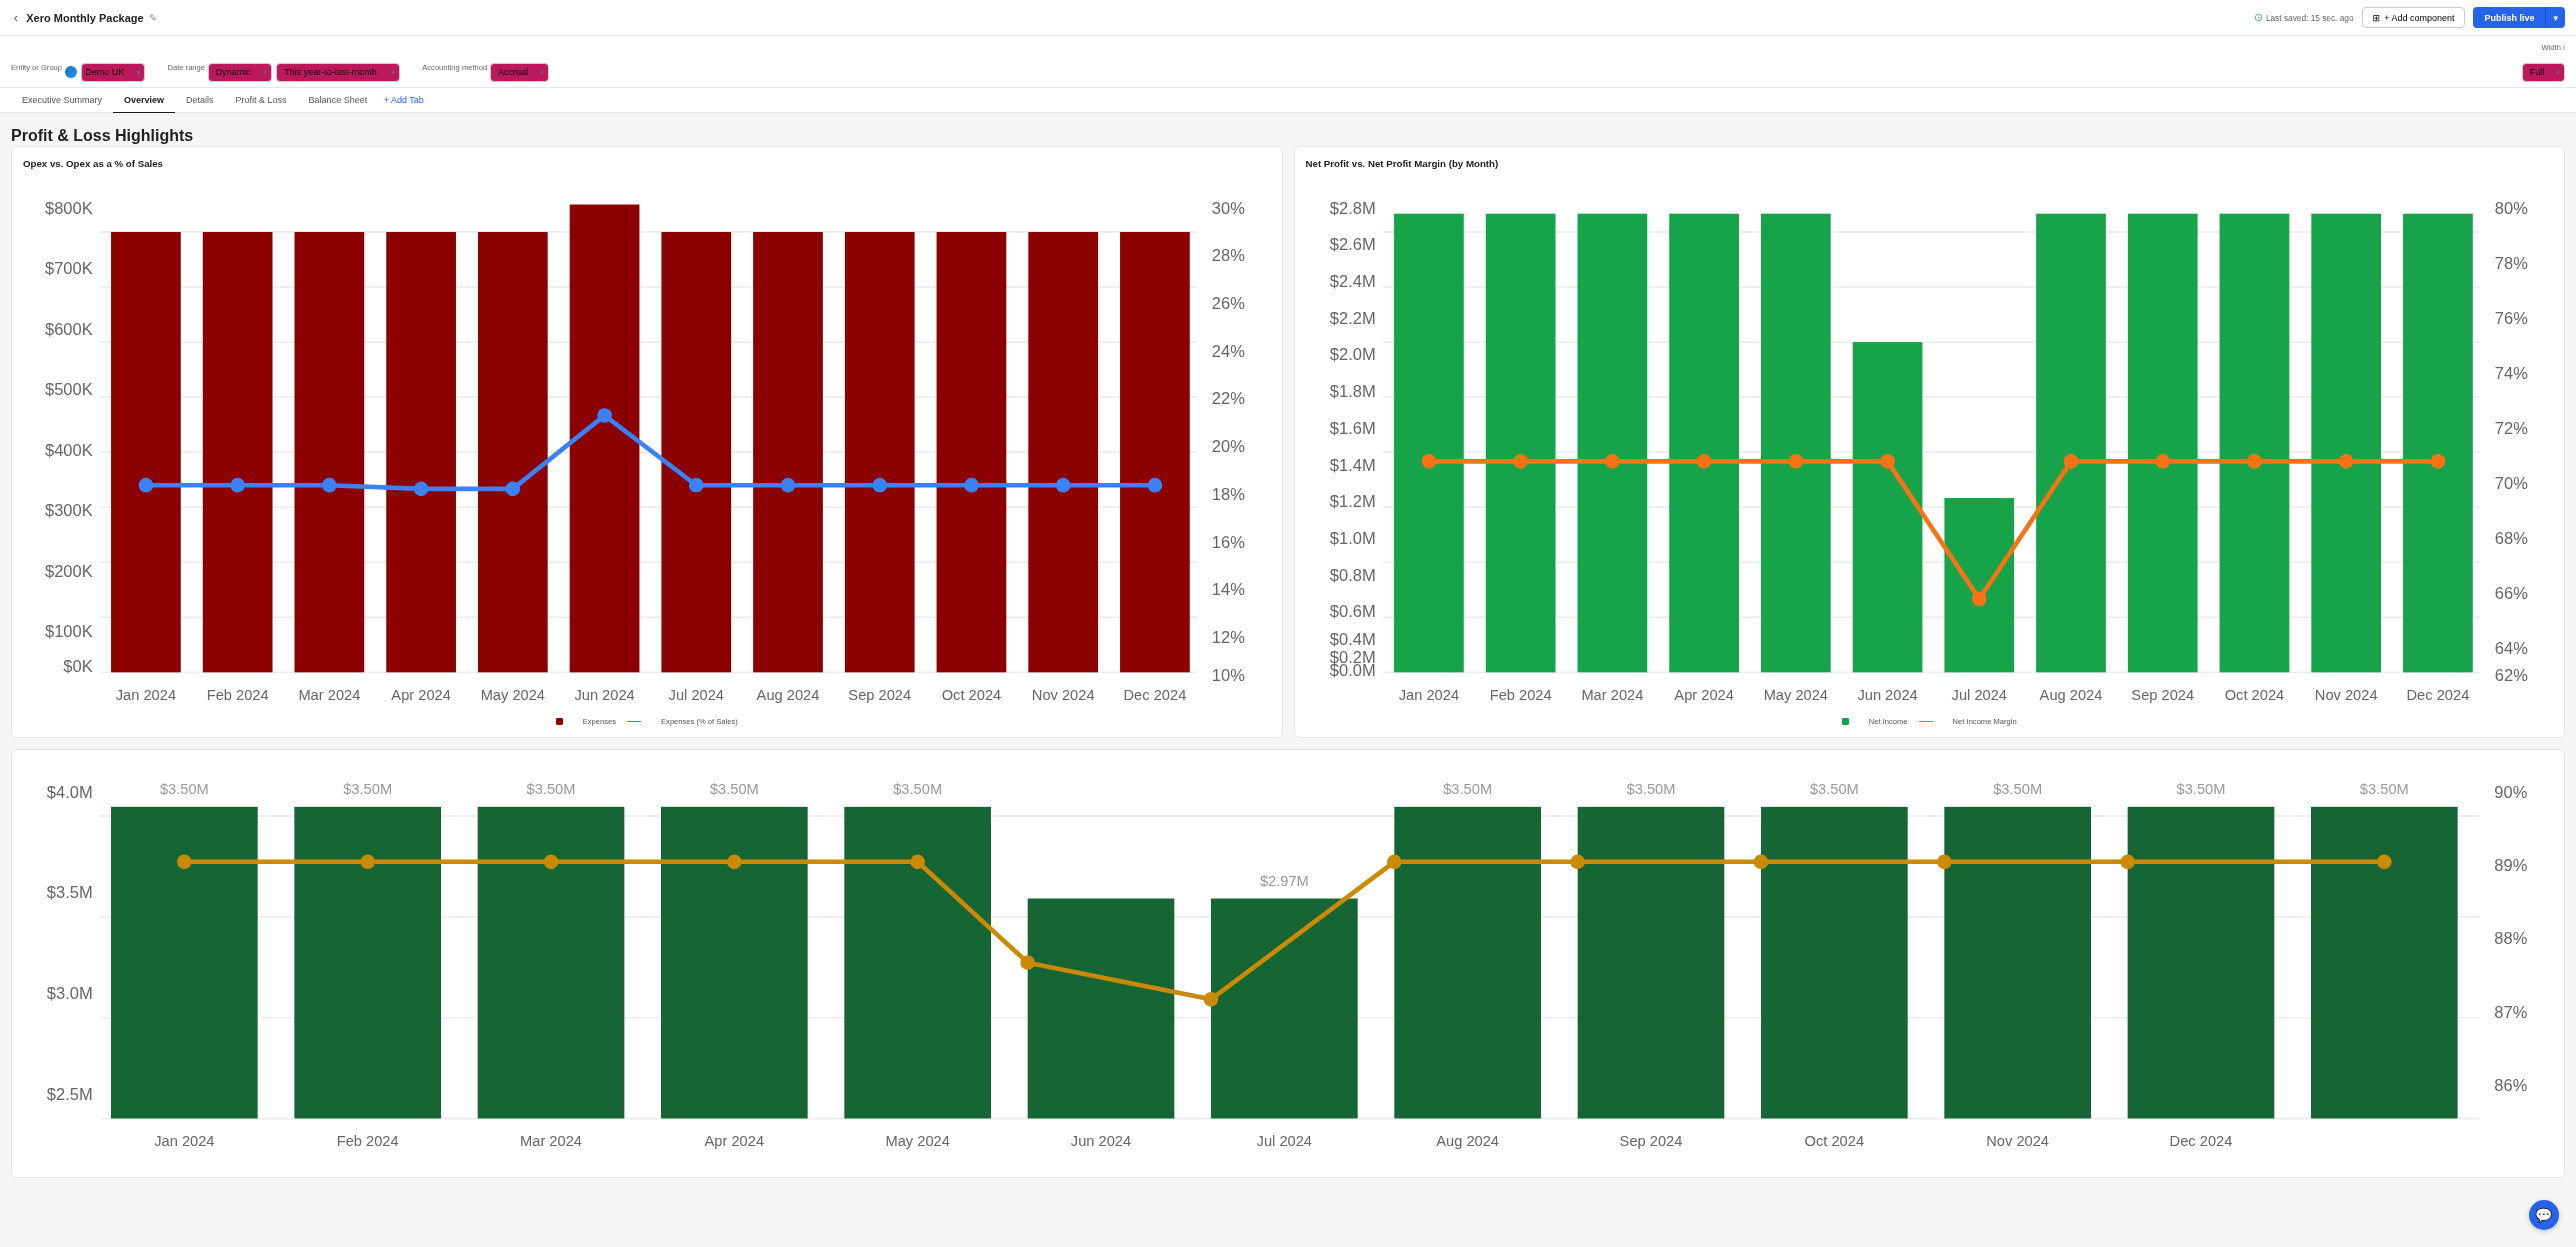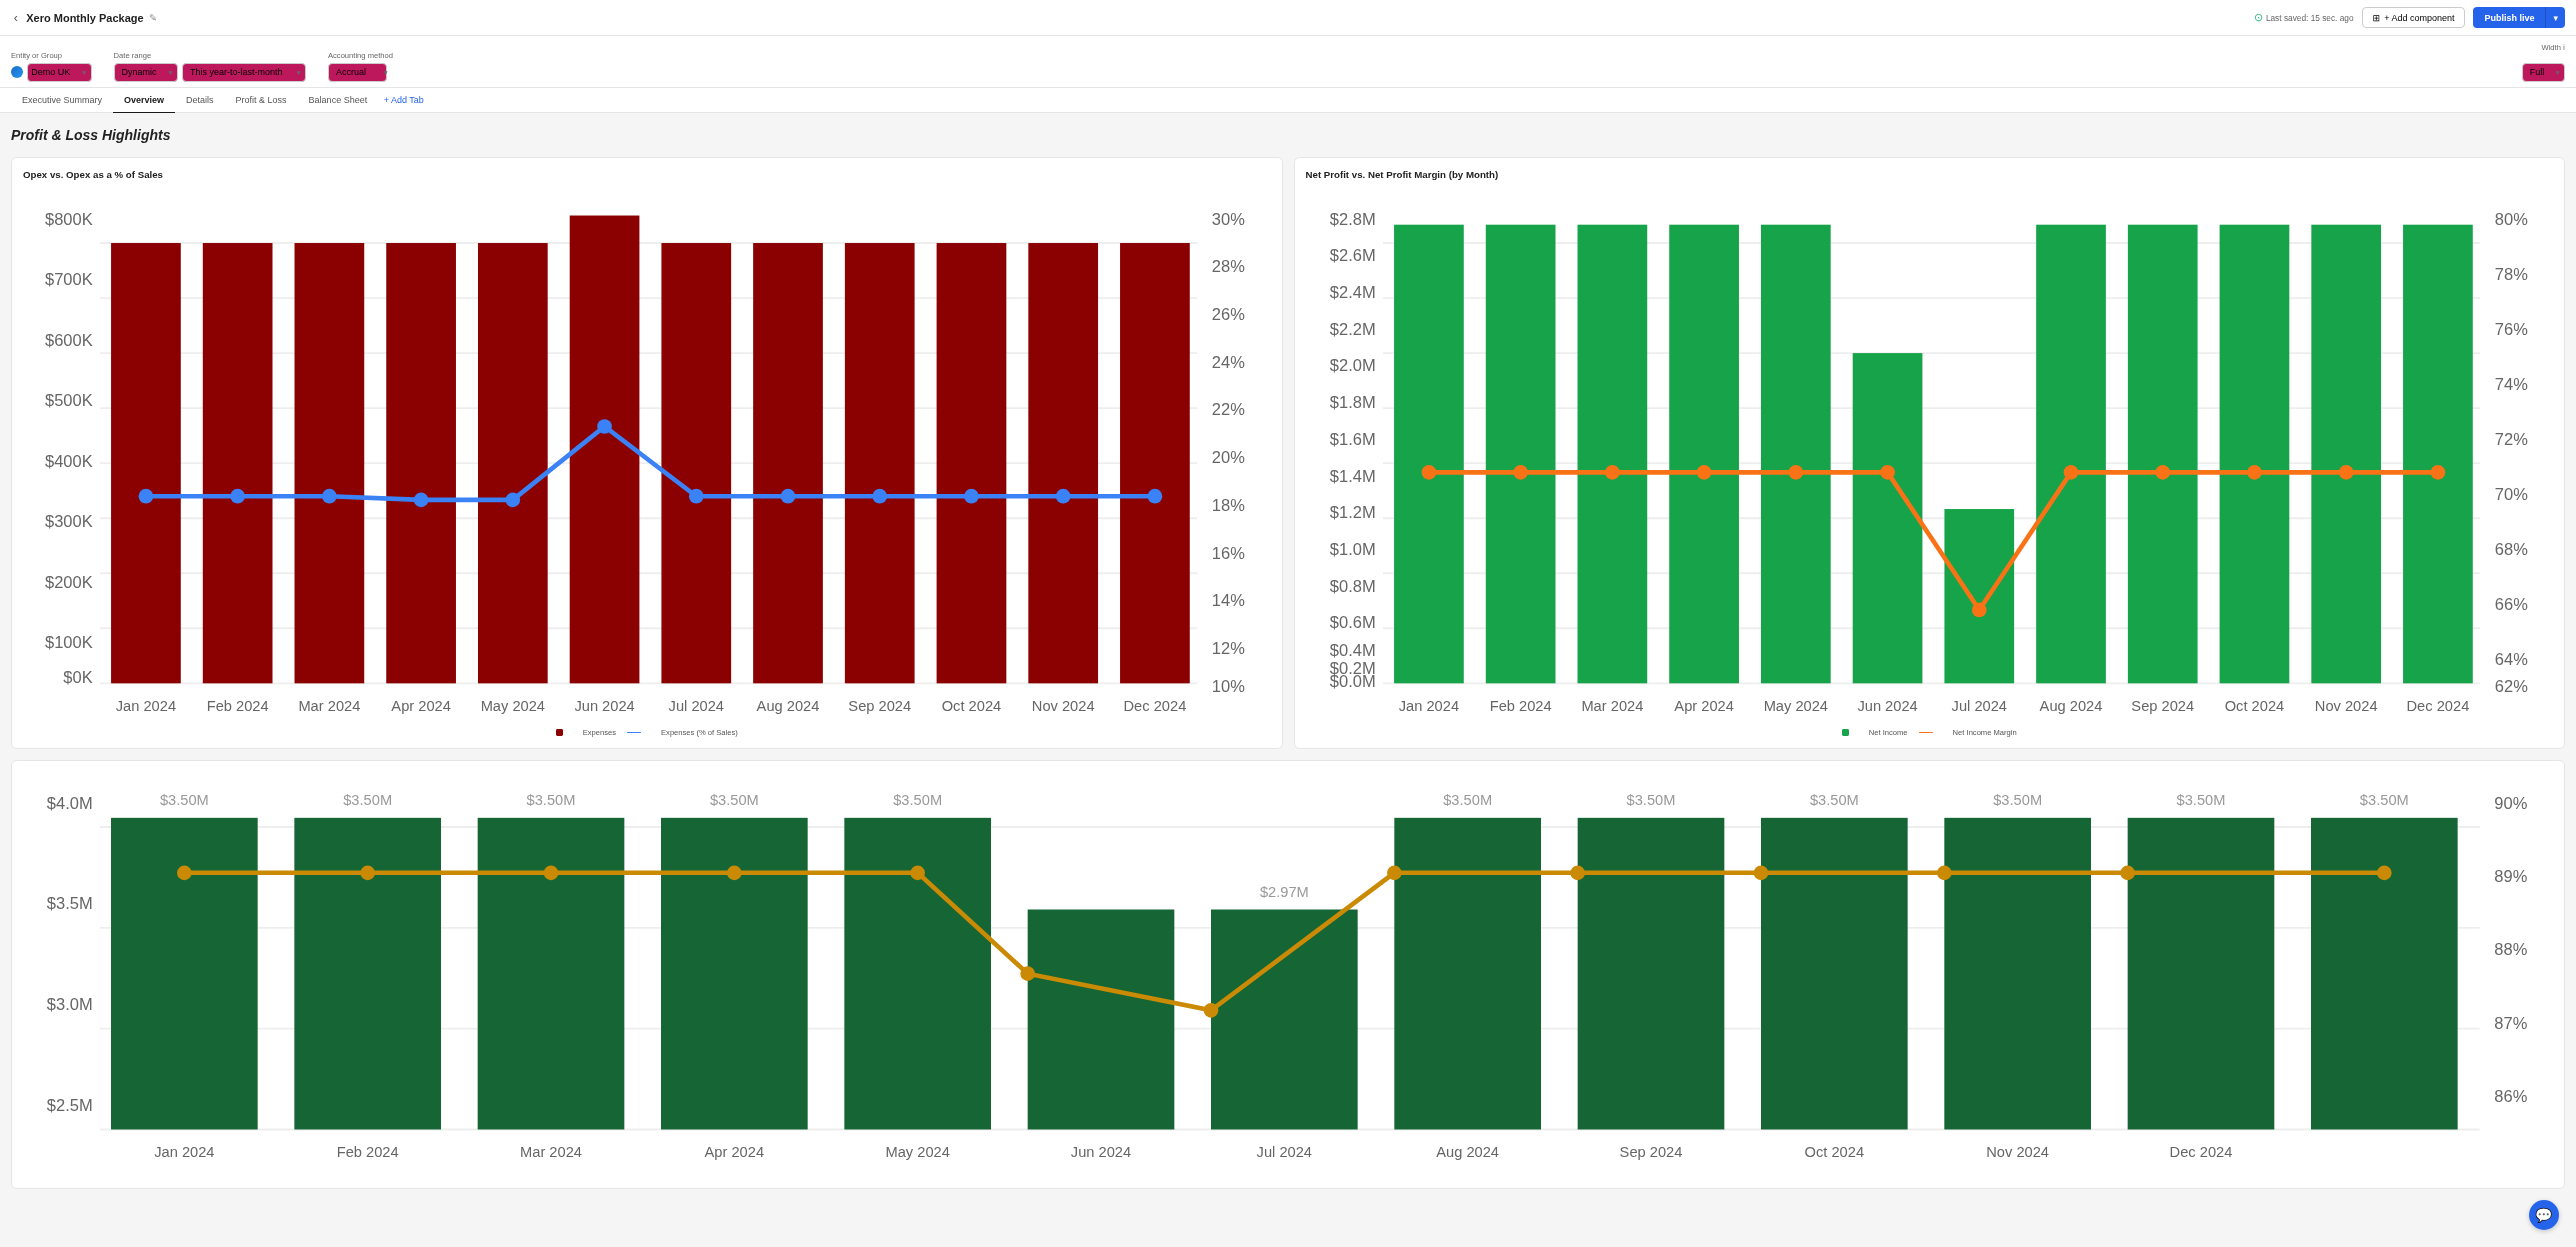--- a/index.html
+++ b/index.html
@@ -32,21 +32,21 @@
       background: #2563eb; color: #fff; border: none; border-left: 0.7px solid #1e50c5;
       padding: 5.5px 7px; border-radius: 0 4.1px 4.1px 0; cursor: pointer; font-size: 9px;
     }
 
     
     .filters-bar {
       background: #fff; padding: 5.5px 11px;
       border-bottom: 0.7px solid #e5e5e5;
       display: flex; align-items: flex-end; gap: 22px;
     }
-    .filter-group { display: flex; flex-direction: column; gap: 2.8px; }
+    .filter-group { display: flex; flex-direction: row; gap: 2.8px; }
     .filter-label { font-size: 7.6px; color: #666; font-weight: 500; }
     .filter-select {
       border: 0.7px solid #ccc; border-radius: 4.1px; padding: 3.5px 19.3px 3.5px 7px;
       font-size: 9px; background: #be185d; cursor: pointer; appearance: none;
       position: relative;
     }
     .select-wrapper { position: relative; display: inline-block; }
     .select-wrapper::after {
       content: '▾'; position: absolute; right: 5.5px; top: 50%; transform: translateY(-50%);
       pointer-events: none; color: #666; font-size: 7.6px;
@@ -67,21 +67,21 @@
     }
     .tab {
       padding: 7px 11px; font-size: 9px; cursor: pointer; color: #555;
       border-bottom: 1.4px solid transparent; margin-bottom: -1.4px;
     }
     .tab.active { color: #1a1a1a; font-weight: 600; border-bottom-color: #1a1a1a; }
     .add-tab { color: #2563eb; font-size: 9px; padding: 7px 5.5px; cursor: pointer; }
 
     
     .page-content { padding: 14px 11px; background: #f5f5f5; }
-    .section-title { font-size: 14px; font-weight: 700; margin-bottom: 14px; font-style: italic; }
+    .section-title { font-size: 16px; font-weight: 700; margin-bottom: 1px; }
 
     
     .charts-top-row { display: grid; grid-template-columns: 1fr 1fr; gap: 11px; margin-bottom: 11px; }
     .chart-card {
       background: #fff; border: 0.7px solid #e5e5e5; border-radius: 5.5px; padding: 11px;
     }
     .chart-title { font-size: 9.7px; font-weight: 600; margin-bottom: 8.3px; color: #222; }
 
     
     .chart-area { position: relative; width: 100%; }

